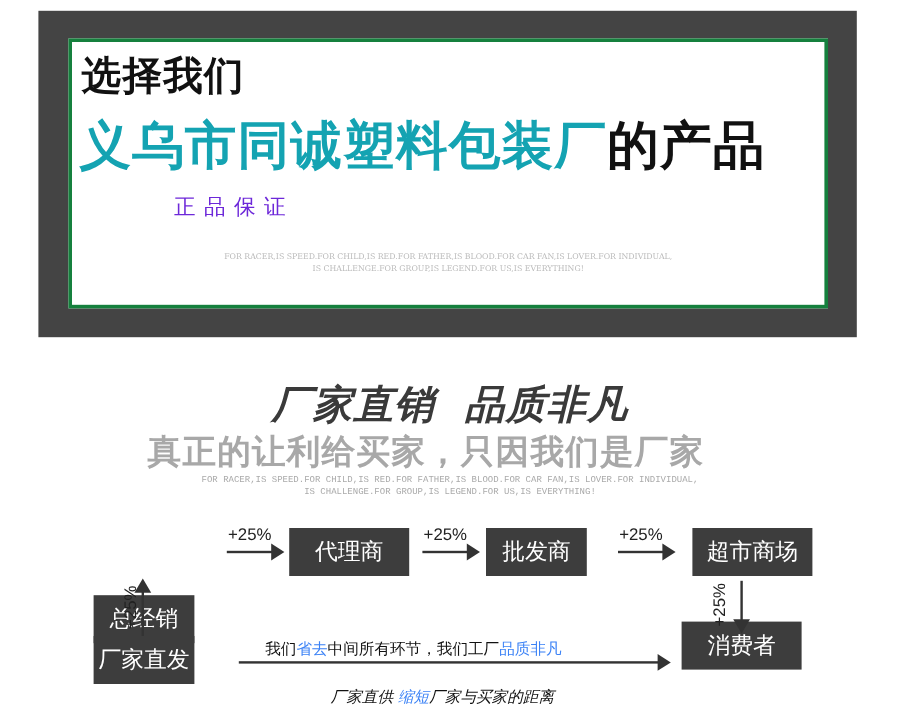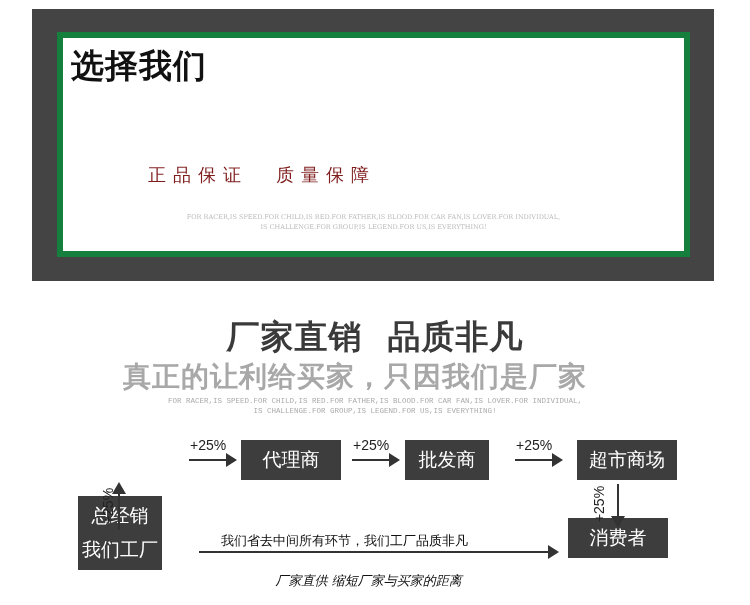--- a/index.html
+++ b/index.html
@@ -1,72 +1,74 @@
 <!DOCTYPE html>
 <html><head>
 <meta charset="utf-8">
 <style>
   * { box-sizing: border-box; margin: 0; padding: 0; }
   html, body { width: 750px; height: 605px; background: #ffffff; overflow: hidden; }
   body { position: relative; font-family: "DejaVu Sans", "Liberation Sans", sans-serif; }
 
   .banner { position: absolute; left: 32px; top: 9px; width: 682px; height: 272px; background: #444444; }
-  .banner-inner { position: absolute; left: 25px; top: 23px; width: 633px; height: 225px; background: #ffffff; border: 6px solid #15803d; }
+  .banner-inner { position: absolute; left: 25px; top: 23px; width: 633px; height: 225px; background: #ffffff; border: 3px solid #15803d; }
   .choose { position: absolute; left: 8px; top: 6px; font-size: 33px; font-weight: bold; color: #111; letter-spacing: 1px; }
   .headline { position: absolute; left: 6px; top: 58px; font-size: 43px; font-weight: bold; white-space: nowrap; letter-spacing: 1px; }
   .headline .company { color: #14a3b2; }
   .headline .suffix { color: #111; }
-  .features { position: absolute; left: 85px; top: 125px; display: flex; gap: 28px; font-size: 18px; color: #7f1d1d; letter-spacing: 7px; }
+  .features { position: absolute; left: 85px; top: 125px; display: flex; gap: 28px; font-size: 18px; color: #6d28d9; letter-spacing: 7px; }
   .motto-small { position: absolute; left: 0; width: 100%; top: 174px; text-align: center; font-family: "DejaVu Serif", serif; font-size: 6.5px; color: #bbbbbb; line-height: 10px; }
 
   .sec-title { position: absolute; left: 0; width: 750px; top: 315px; text-align: center; font-size: 33px; font-weight: bold; color: #3a3a3a; letter-spacing: 1px; }
   .sec-sub { position: absolute; left: 0; width: 710px; top: 358px; text-align: center; font-size: 28px; font-weight: bold; color: #a8a8a8; letter-spacing: 1px; }
   .sec-motto { position: absolute; left: 0; width: 750px; top: 396px; text-align: center; font-family: "Liberation Mono", monospace; font-size: 7.5px; color: #aaaaaa; line-height: 10px; }
 
   .box { position: absolute; background: #3d3d3d; color: #ffffff; font-size: 19px; display: flex; align-items: center; justify-content: center; height: 40px; }
   .hline { position: absolute; height: 2px; background: #333; }
   .arrow-r { position: absolute; width: 0; height: 0; border-top: 7px solid transparent; border-bottom: 7px solid transparent; border-left: 11px solid #333; }
   .vline { position: absolute; width: 2px; background: #333; }
   .arrow-u { position: absolute; width: 0; height: 0; border-left: 7px solid transparent; border-right: 7px solid transparent; border-bottom: 12px solid #333; }
   .arrow-d { position: absolute; width: 0; height: 0; border-left: 7px solid transparent; border-right: 7px solid transparent; border-top: 12px solid #333; }
   .pct { position: absolute; font-family: "Liberation Sans", sans-serif; font-size: 14px; color: #222; }
   .pct-v { position: absolute; font-family: "Liberation Sans", sans-serif; font-size: 14px; color: #222; transform: rotate(-90deg); transform-origin: center; white-space: nowrap; }
   .note { position: absolute; font-size: 13px; color: #111; white-space: nowrap; }
-  .red { color: #000000; }
+  .red { color: #3b82f6; }
 </style>
 </head>
 <body>
 
 <div class="banner">
   <div class="banner-inner">
     <div class="choose">选择我们</div>
+    <div class="headline">
+      <span class="company">义乌市同诚塑料包装厂</span><span class="suffix">的产品</span>
+    </div>
     <div class="features">
       <span>正品保证</span>
-      <span>质量保障</span>
     </div>
     <div class="motto-small">
       <div>FOR RACER,IS SPEED.FOR CHILD,IS RED.FOR FATHER,IS BLOOD.FOR CAR FAN,IS LOVER.FOR INDIVIDUAL,</div>
       <div>IS CHALLENGE.FOR GROUP,IS LEGEND.FOR US,IS EVERYTHING!</div>
     </div>
   </div>
 </div>
 
-<div class="sec-title" style="white-space:pre;">厂家直销  品质非凡</div>
+<div class="sec-title" style="white-space:pre;font-style:italic;">厂家直销  品质非凡</div>
 <div class="sec-sub">真正的让利给买家，只因我们是厂家</div>
 <div class="sec-motto">
   <div>FOR RACER,IS SPEED.FOR CHILD,IS RED.FOR FATHER,IS BLOOD.FOR CAR FAN,IS LOVER.FOR INDIVIDUAL,</div>
   <div>IS CHALLENGE.FOR GROUP,IS LEGEND.FOR US,IS EVERYTHING!</div>
 </div>
 
 <div>
   <div class="box" style="left:78px; top:452px; width:84px;margin-top:44px;">总经销</div>
   <div class="box" style="left:241px; top:440px; width:100px;">代理商</div>
   <div class="box" style="left:405px; top:440px; width:84px;">批发商</div>
   <div class="box" style="left:577px; top:440px; width:100px;">超市商场</div>
-  <div class="box" style="left:78px; top:530px; width:84px;">我们工厂</div>
+  <div class="box" style="left:78px; top:530px; width:84px;">厂家直发</div>
   <div class="box" style="left:568px; top:518px; width:100px;">消费者</div>
 
   <div class="pct" style="left:190px; top:437px;">+25%</div>
   <div class="hline" style="left:189px; top:459px; width:38px;"></div>
   <div class="arrow-r" style="left:226px; top:453px;"></div>
 
   <div class="pct" style="left:353px; top:437px;">+25%</div>
   <div class="hline" style="left:352px; top:459px; width:38px;"></div>
   <div class="arrow-r" style="left:389px; top:453px;"></div>
 

